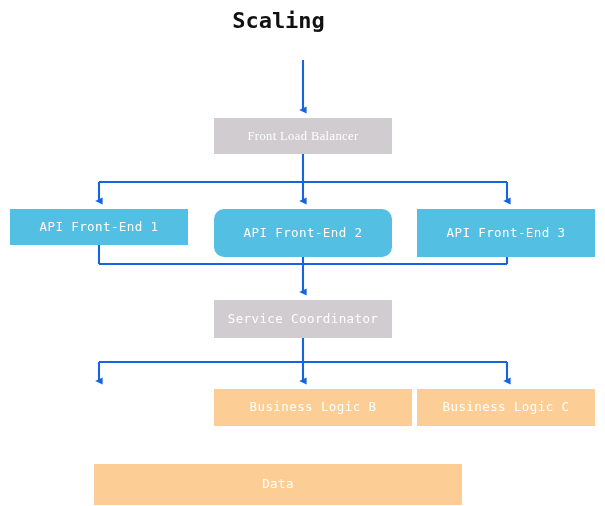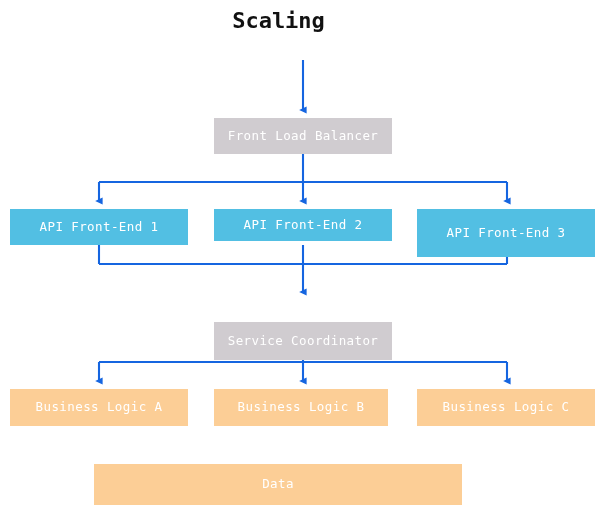--- a/index.html
+++ b/index.html
@@ -89,45 +89,42 @@
 
       <path d="M303,338 L303,362"></path>
       <path d="M99,362 L507,362"></path>
 
       <path d="M99,362 L99,381" marker-end="url(#arrowhead)"></path>
       <path d="M303,362 L303,381" marker-end="url(#arrowhead)"></path>
       <path d="M507,362 L507,381" marker-end="url(#arrowhead)"></path>
     </g>
   </svg>
 
-  <div class="node" style="left:214px; top:118px; width:178px; height:36px; background:#d0ccd0;">
+  <div class="node" style="left:214px; top:118px; width:178px; height:36px; background:#d0ccd0;font-family:Liberation Serif, serif;">
     <span class="node-label">Front Load Balancer</span>
   </div>
 
   <div class="node" style="left:10px; top:209px; width:178px; height:36px; background:#52bfe3;align-items:center;">
     <span class="node-label">API Front-End 1</span>
   </div>
 
-  <div class="node" style="left:214px; top:209px; width:178px; height:32px; background:#52bfe3;">
+  <div class="node" style="left:214px; top:209px; width:178px; height:48px; background:#52bfe3;border-radius:10px;">
     <span class="node-label">API Front-End 2</span>
   </div>
 
   <div class="node" style="left:417px; top:209px; width:178px; height:48px; background:#52bfe3;">
     <span class="node-label">API Front-End 3</span>
   </div>
 
-  <div class="node" style="left:214px; top:300px; width:178px; height:38px; background:#d0ccd0;margin-top:22px;">
+  <div class="node" style="left:214px; top:300px; width:178px; height:38px; background:#d0ccd0;">
     <span class="node-label">Service Coordinator</span>
   </div>
 
-  <div class="node" style="left:10px; top:389px; width:178px; height:37px; background:#fcce96;">
-    <span class="node-label">Business Logic A</span>
-  </div>
 
-  <div class="node" style="left:214px; top:389px; width:174px; height:37px; background:#fcce96;">
+  <div class="node" style="left:214px; top:389px; width:198px; height:37px; background:#fcce96;">
     <span class="node-label">Business Logic B</span>
   </div>
 
   <div class="node" style="left:417px; top:389px; width:178px; height:37px; background:#fcce96;">
     <span class="node-label">Business Logic C</span>
   </div>
 
   <div class="node" style="left:94px; top:456px; width:368px; height:41px; background:#fcce96;margin-top:8px;">
     <span class="node-label">Data</span>
   </div>

